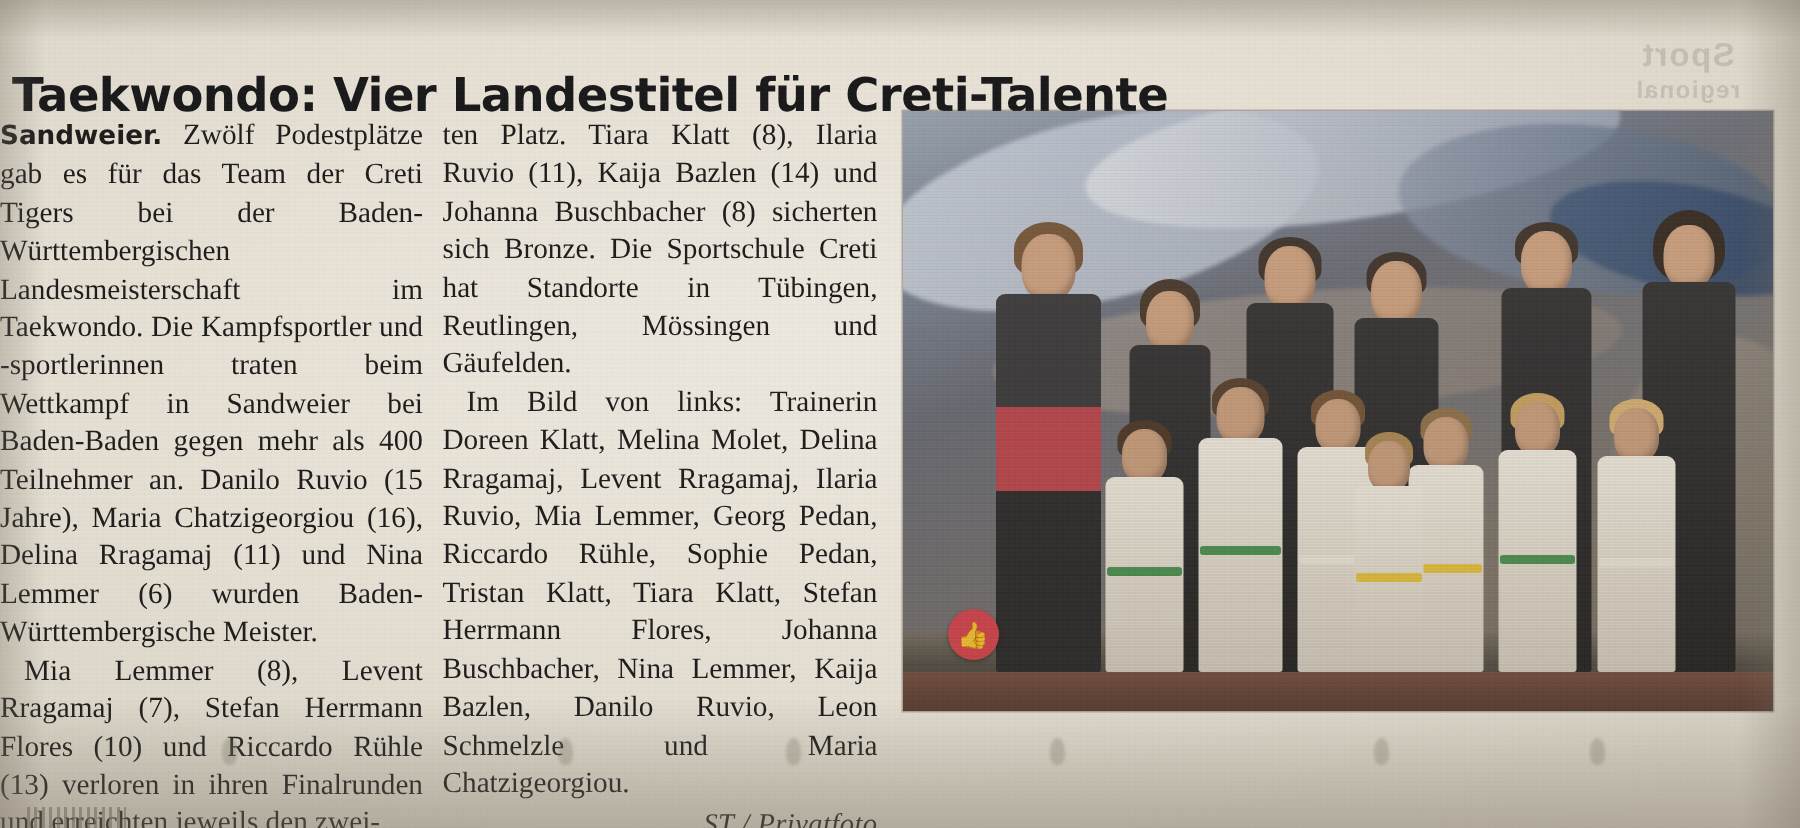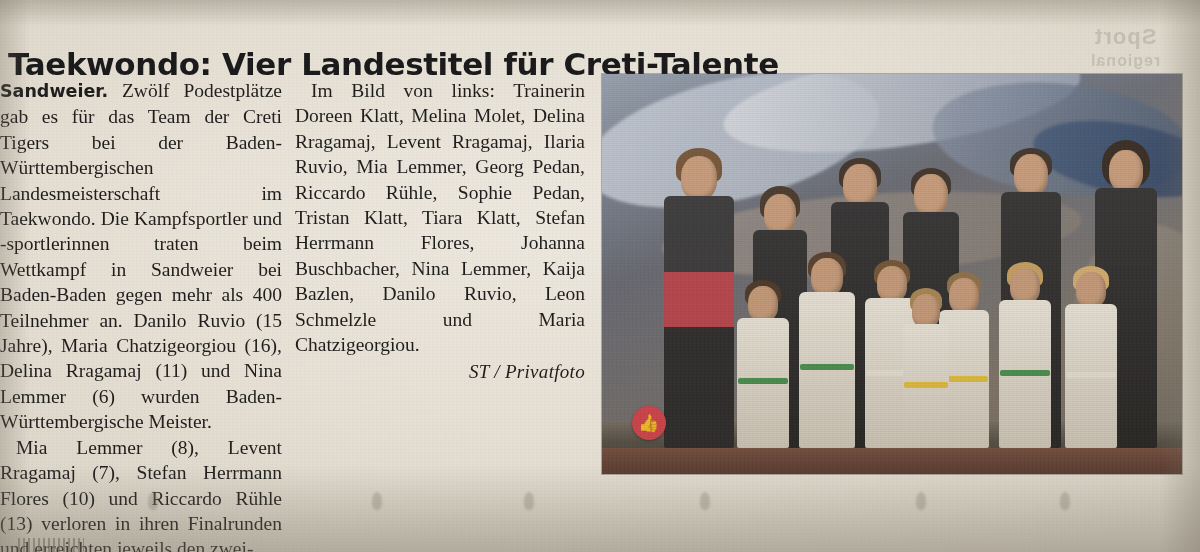--- a/index.html
+++ b/index.html
@@ -227,20 +227,21 @@
   <div class="bleed" id="bleed-2">regional</div>
 
   <h1 id="headline">Taekwondo: Vier Landestitel für Creti-Talente</h1>
 
   <div class="col" id="col-1">
     <p><span class="lead">Sandweier.</span> <span>Zwölf Podestplätze gab es für das Team der Creti Tigers bei der Baden-Württembergischen Landesmeisterschaft im Taekwondo. Die Kampfsportler und -sportlerinnen traten beim Wettkampf in Sandweier bei Baden-Baden gegen mehr als 400 Teilnehmer an. Danilo Ruvio (15 Jahre), Maria Chatzigeorgiou (16), Delina Rragamaj (11) und Nina Lemmer (6) wurden Baden-Württembergische Meister.</span></p>
     <p class="indent">Mia Lemmer (8), Levent Rragamaj (7), Stefan Herrmann Flores (10) und Riccardo Rühle (13) verloren in ihren Finalrunden und erreichten jeweils den zwei-</p>
   </div>
 
   <div class="col" id="col-2">
+    <p>ten Platz. Tiara Klatt (8), Ilaria Ruvio (11), Kaija Bazlen (14) und Johanna Buschbacher (8) sicherten sich Bronze. Die Sportschule Creti hat Standorte in Tübingen, Reutlingen, Mössingen und Gäufelden.</p>
     <p class="indent">Im Bild von links: Trainerin Doreen Klatt, Melina Molet, Delina Rragamaj, Levent Rragamaj, Ilaria Ruvio, Mia Lemmer, Georg Pedan, Riccardo Rühle, Sophie Pedan, Tristan Klatt, Tiara Klatt, Stefan Herrmann Flores, Johanna Buschbacher, Nina Lemmer, Kaija Bazlen, Danilo Ruvio, Leon Schmelzle und Maria Chatzigeorgiou.</p>
     <span class="credit">ST / Privatfoto</span>
   </div>
 
   <div id="photo">
     <div class="sky"></div>
     <div class="mural" id="m1"></div>
     <div class="mural" id="m2"></div>
     <div class="mural" id="m3"></div>
     <div class="mural" id="m4"></div>

